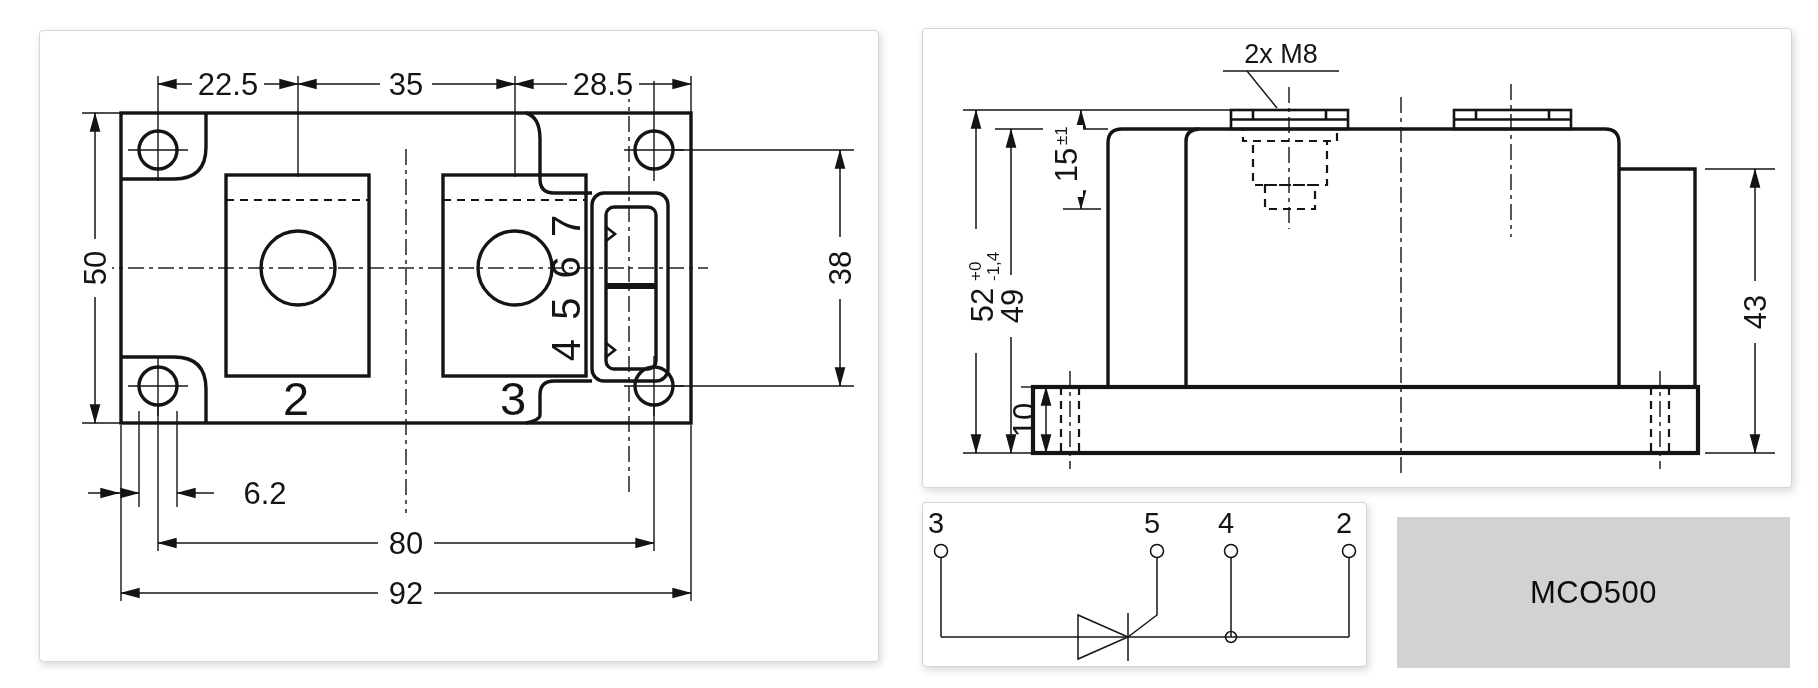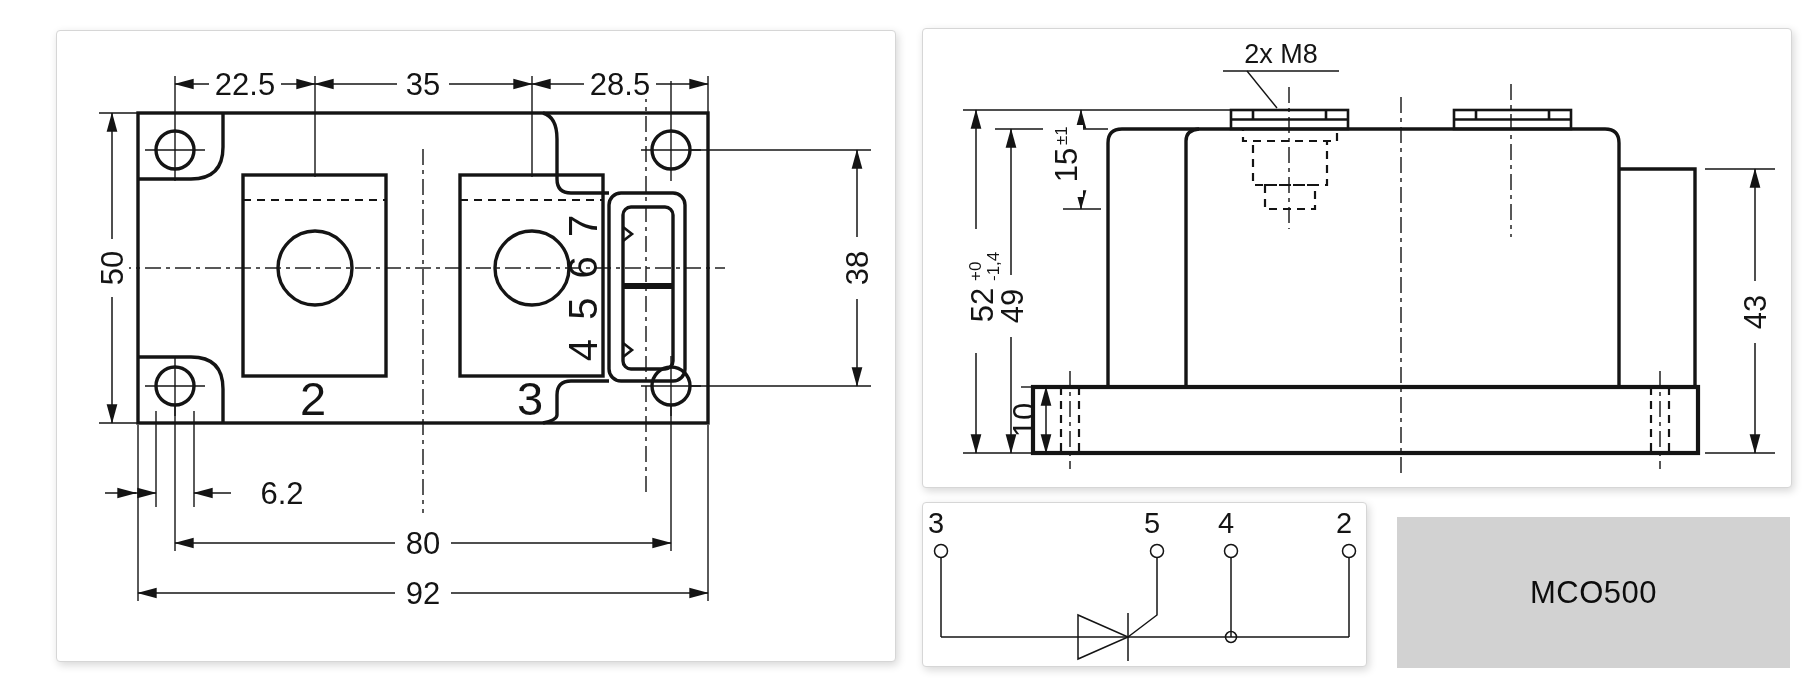--- a/index.html
+++ b/index.html
@@ -1,20 +1,20 @@
 <!DOCTYPE html>
 <html><head>
 <meta charset="utf-8">
 <style>
   html,body{margin:0;padding:0;background:#ffffff;}
   body{width:1818px;height:688px;position:relative;overflow:hidden;
        font-family:"Liberation Sans", sans-serif;color:#141414;}
   .panel{position:absolute;background:#ffffff;border:1px solid #d6d6d6;border-radius:4px;
          box-shadow:2px 3px 8px rgba(0,0,0,0.16);}
-  #panel-top-view{left:56px;top:30px;width:838px;height:630px;}
+  #panel-top-view{left:39px;top:30px;width:838px;height:630px;}
   #panel-side-view{left:922px;top:28px;width:868px;height:458px;}
   #panel-schematic{left:922px;top:502px;width:443px;height:163px;}
   #part-badge{position:absolute;left:1397px;top:517px;width:393px;height:151px;
               display:flex;align-items:center;justify-content:center;
               font-size:31px;line-height:41px;color:#0d0d0d;letter-spacing:0.5px;}
   svg{display:block;width:100%;height:100%;}
   svg text{font-family:"Liberation Sans", sans-serif;fill:#141414;}
   .dim-t{font-size:31px;}
   .big-t{font-size:47px;}
   .pin-t{font-size:40px;letter-spacing:4px;}

